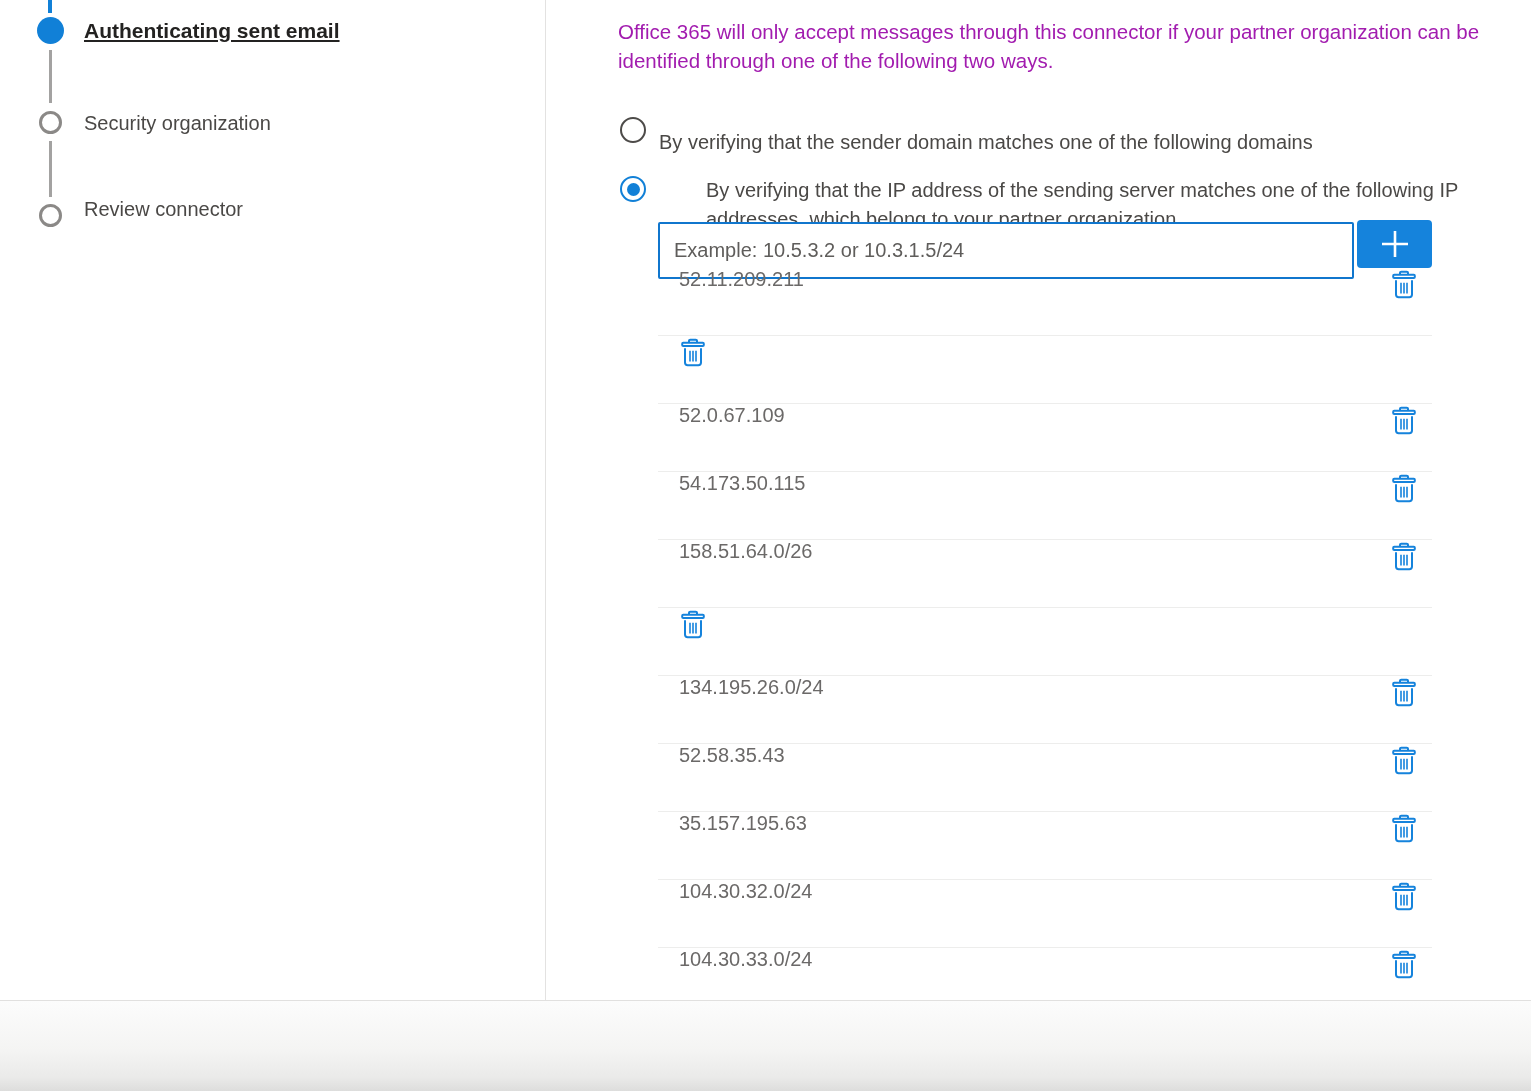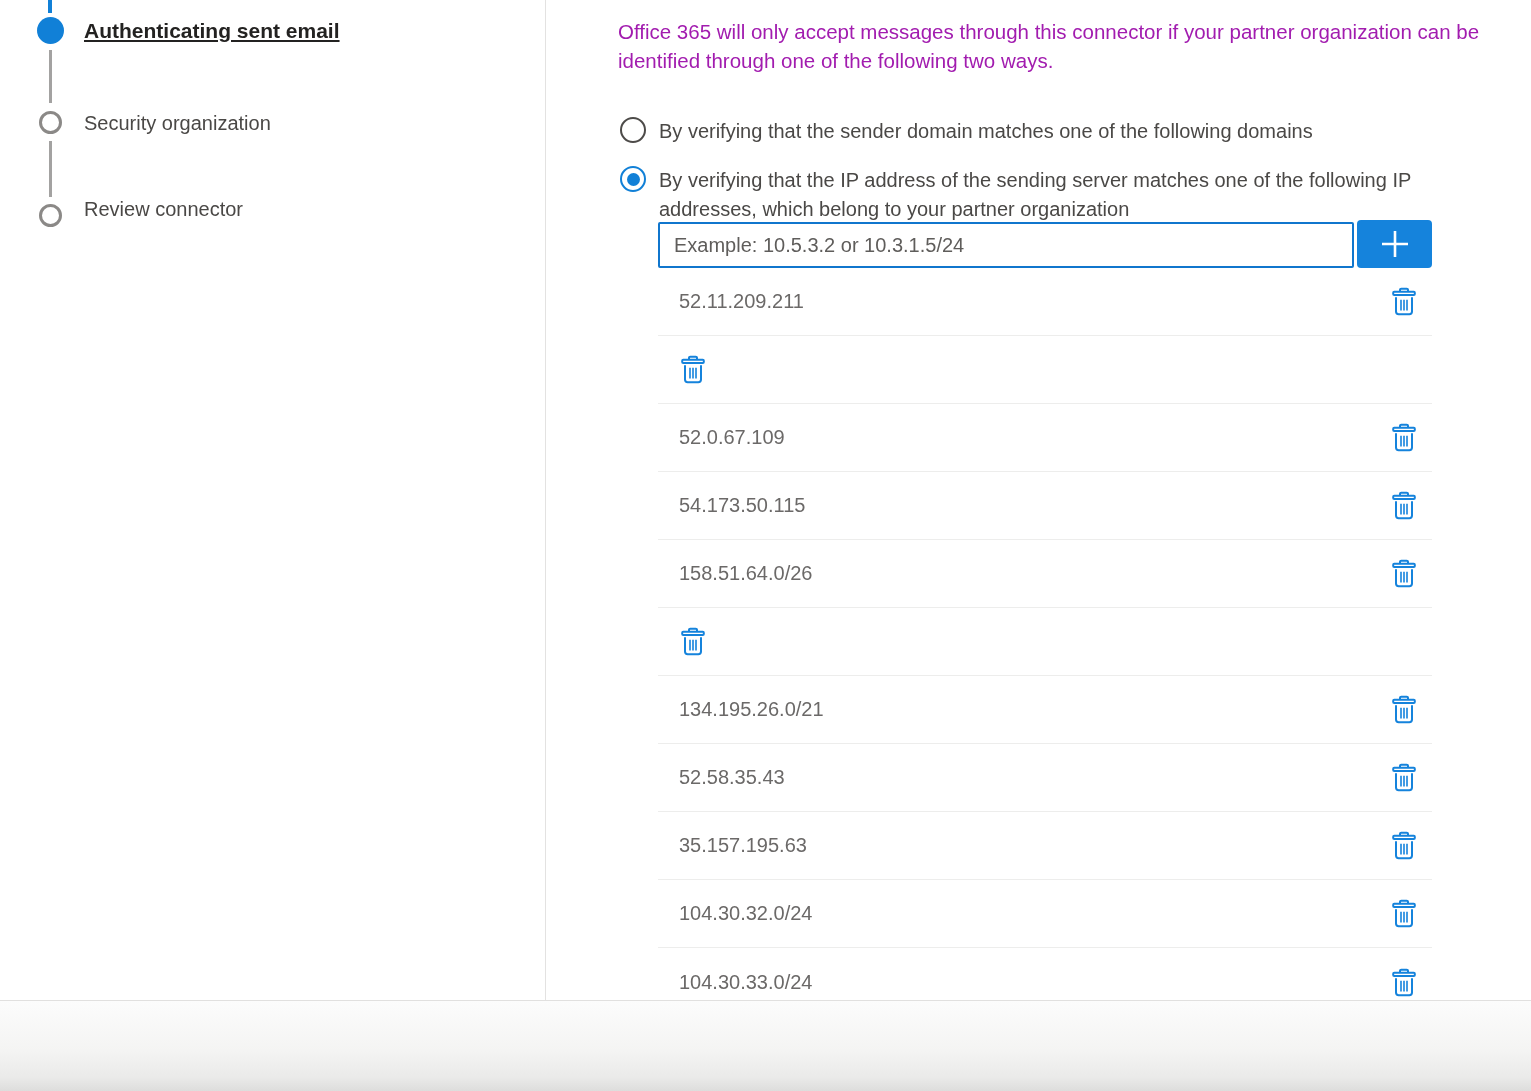--- a/index.html
+++ b/index.html
@@ -35,51 +35,51 @@
   .step-label.s3 { top:198px; }
 
   
   .intro {
     position:absolute; left:618px; top:17px; width:908px;
     font-size:20.5px; line-height:29px; color:#a21caf;
   }
 
   .radio-row { position:absolute; left:620px; display:flex; align-items:flex-start; }
   .radio-row.r1 { top:117px; }
-  .radio-row.r2 { top:166px; }
+  .radio-row.r2 { top:176px;gap:47px; }
   .radio {
     flex:none; width:26px; height:26px; border-radius:50%;
     border:2.5px solid #4d4b49; background:#fff; position:relative; cursor:pointer;
   }
   .radio.selected { border-color:#1180d7; }
   .radio.selected::after {
     content:""; position:absolute; left:50%; top:50%; width:13px; height:13px;
     margin:-6.5px 0 0 -6.5px; border-radius:50%; background:#1180d7;
   }
   .radio-label {
     margin-left:13px; font-size:20px; line-height:28.5px; color:#4a4846; cursor:pointer;
   }
-  .radio-row.r1 .radio-label { line-height:26px; margin-top:1px; }
+  .radio-row.r1 .radio-label { line-height:26px; margin-top:12px; }
   .radio-row.r2 .radio-label { max-width:815px; }
 
   .ip-input {
-    position:absolute; left:658px; top:222px; width:696px; height:46px;
+    position:absolute; left:658px; top:222px; width:696px; height:57px;
     border:2px solid #1076cd; border-radius:2px; background:#fff;
     font-family:inherit; font-size:20px; color:#3b3a39; padding:16px 14px; outline:none;
   }
   .ip-input::placeholder { color:#5f5d5b; opacity:1; }
   .add-btn {
     position:absolute; left:1357px; top:220px; width:75px; height:48px;
     background:#1583dc; border:none; border-radius:4px; cursor:pointer;
     display:flex; align-items:center; justify-content:center;
   }
 
   .ip-list { position:absolute; left:658px; top:268px; width:774px; }
   .ip-row {
-    height:68px; display:flex; align-items:center;
+    height:68px; display:flex; align-items:flex-start;
     border-bottom:1px solid #ededec; padding:0 14px 0 21px;
   }
   .ip-row:last-child { border-bottom:none; }
   .ip-text { flex:1; font-size:20px; color:#6b6968; }
   .trash-btn {
     flex:none; background:none; border:none; cursor:pointer; padding:2px;
     display:flex; align-items:center; justify-content:center;
   }
 
   
@@ -202,21 +202,21 @@
           <svg width="24" height="29" viewBox="0 0 24 29" fill="none" stroke="#1583dc">
             <path stroke-width="2" d="M8 4.5 V3 a1.3 1.3 0 0 1 1.3-1.3 h5.4 A1.3 1.3 0 0 1 16 3 v1.5"></path>
             <rect stroke-width="2" x="1.2" y="4.7" width="21.6" height="3.4" rx="1"></rect>
             <path stroke-width="2" d="M4 10.2 V24.5 a2.7 2.7 0 0 0 2.7 2.7 h10.6 a2.7 2.7 0 0 0 2.7-2.7 V10.2"></path>
             <path stroke-width="1.6" d="M9 12.7 V23.6 M12 12.7 V23.6 M15 12.7 V23.6"></path>
           </svg>
         </span>
       </button>
   </div>
   <div class="ip-row">
-    <span class="ip-text">134.195.26.0/21</span>
+    <span class="ip-text">134.195.26.0/24</span>
     <button class="trash-btn">
         <span style="display:flex">
           <svg width="24" height="29" viewBox="0 0 24 29" fill="none" stroke="#1583dc">
             <path stroke-width="2" d="M8 4.5 V3 a1.3 1.3 0 0 1 1.3-1.3 h5.4 A1.3 1.3 0 0 1 16 3 v1.5"></path>
             <rect stroke-width="2" x="1.2" y="4.7" width="21.6" height="3.4" rx="1"></rect>
             <path stroke-width="2" d="M4 10.2 V24.5 a2.7 2.7 0 0 0 2.7 2.7 h10.6 a2.7 2.7 0 0 0 2.7-2.7 V10.2"></path>
             <path stroke-width="1.6" d="M9 12.7 V23.6 M12 12.7 V23.6 M15 12.7 V23.6"></path>
           </svg>
         </span>
       </button>

